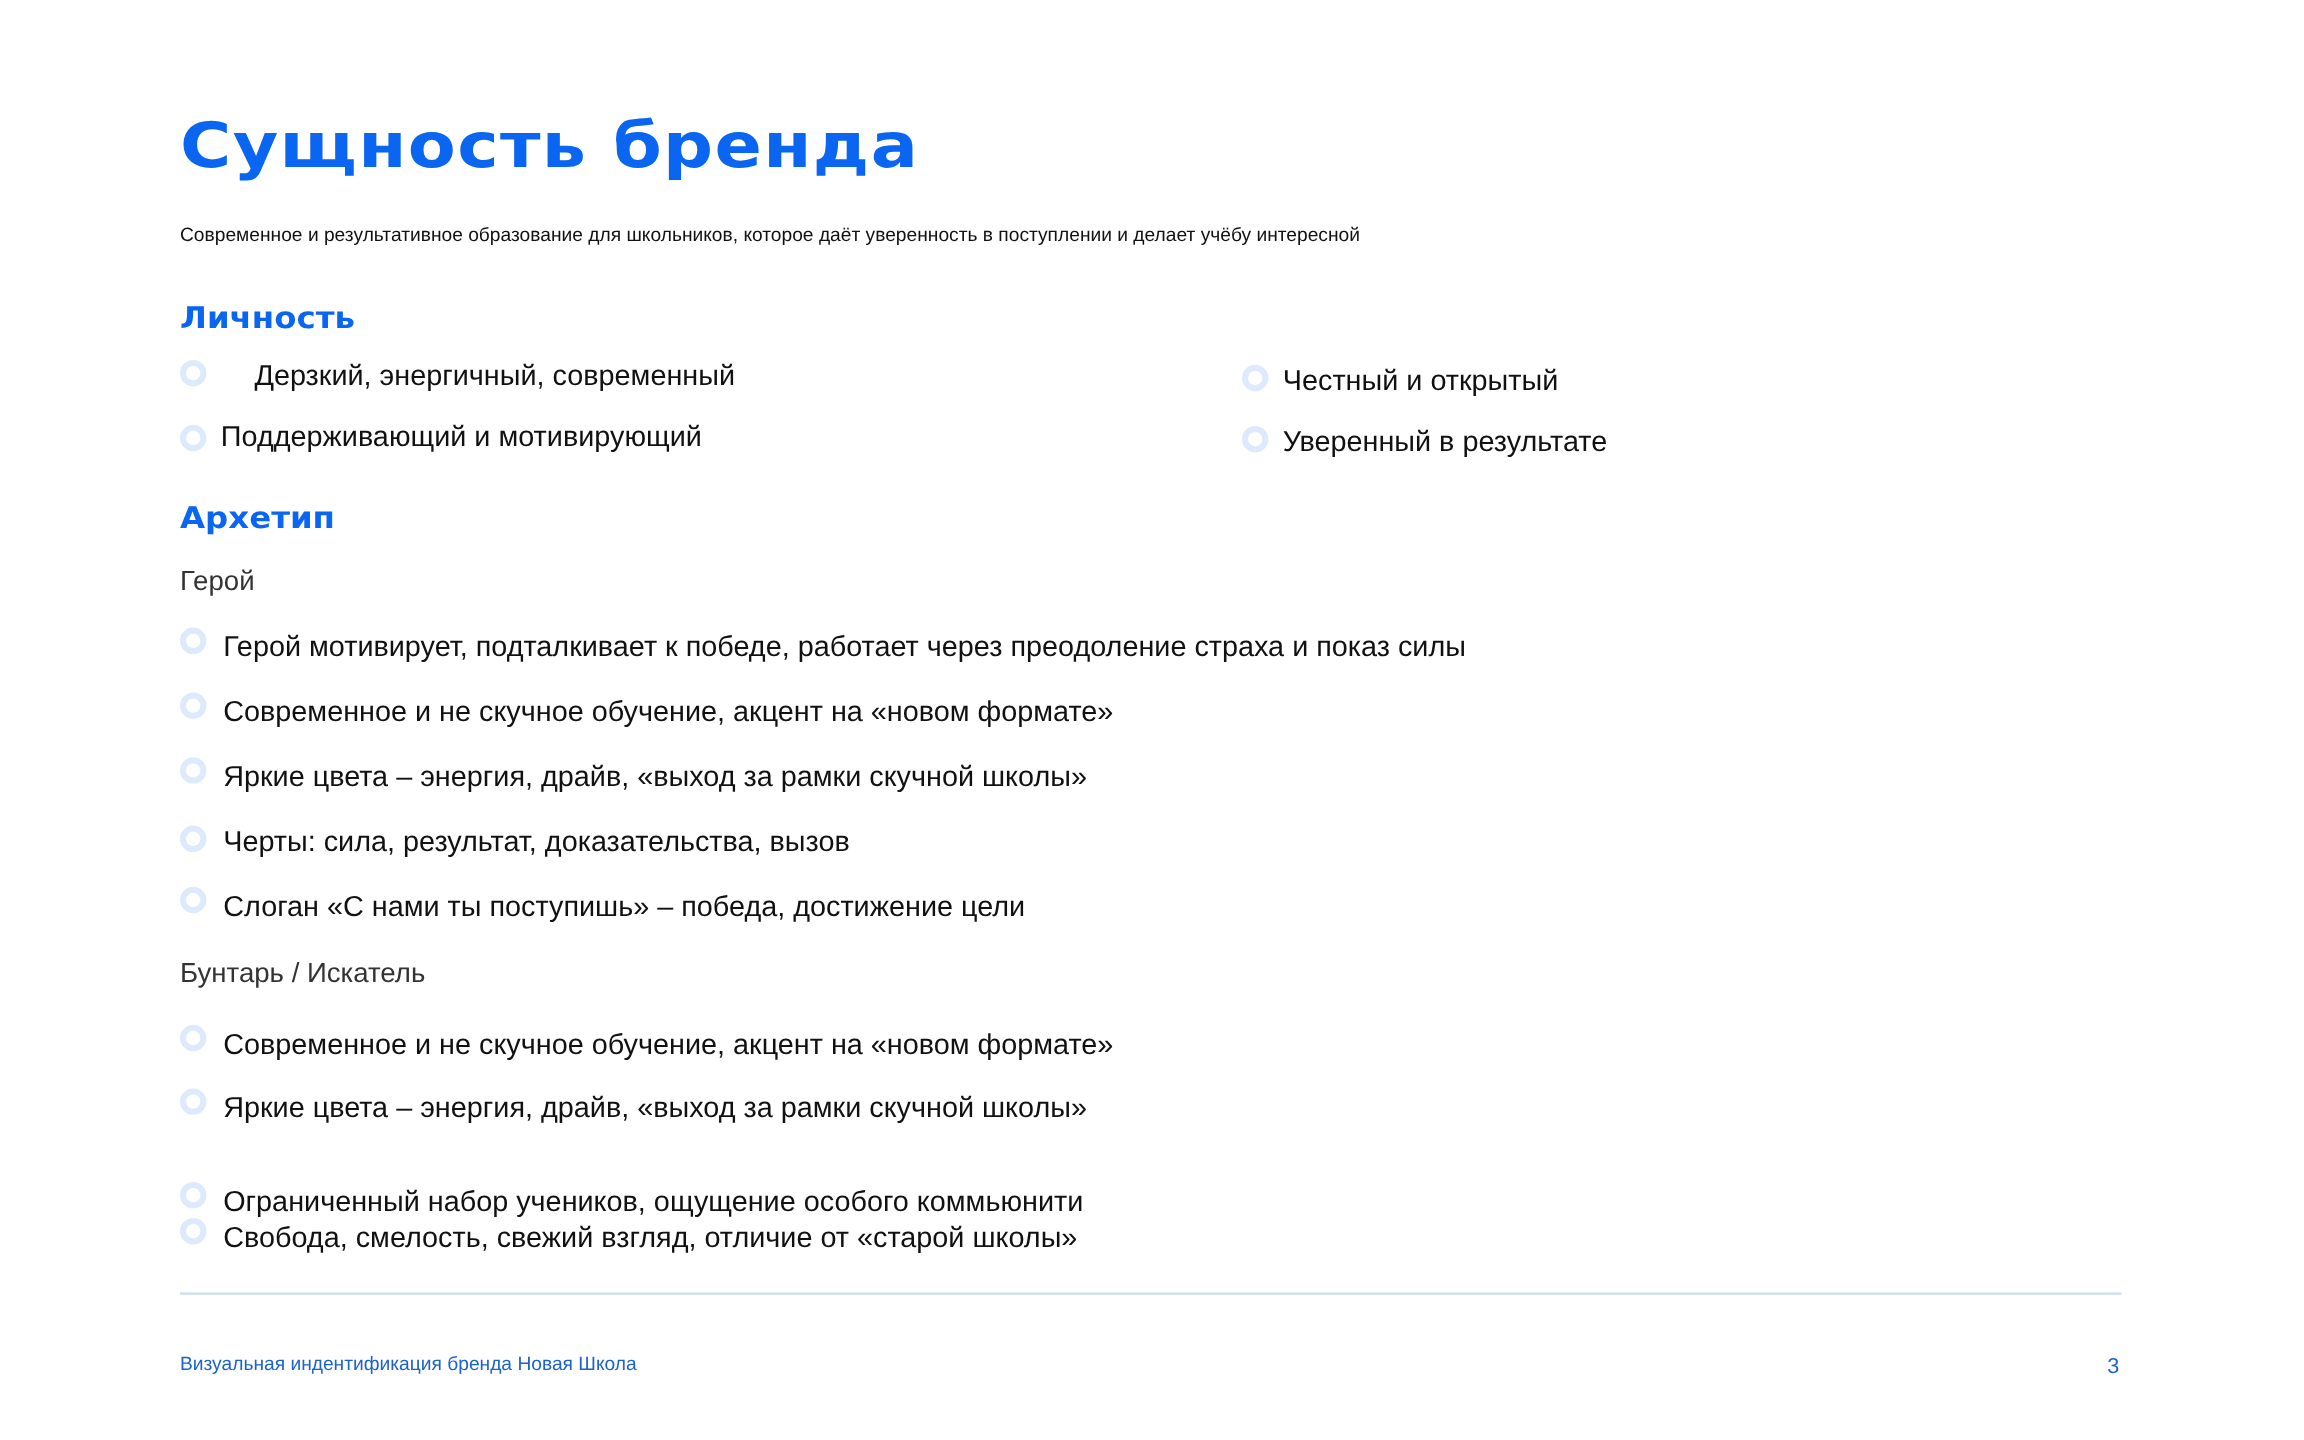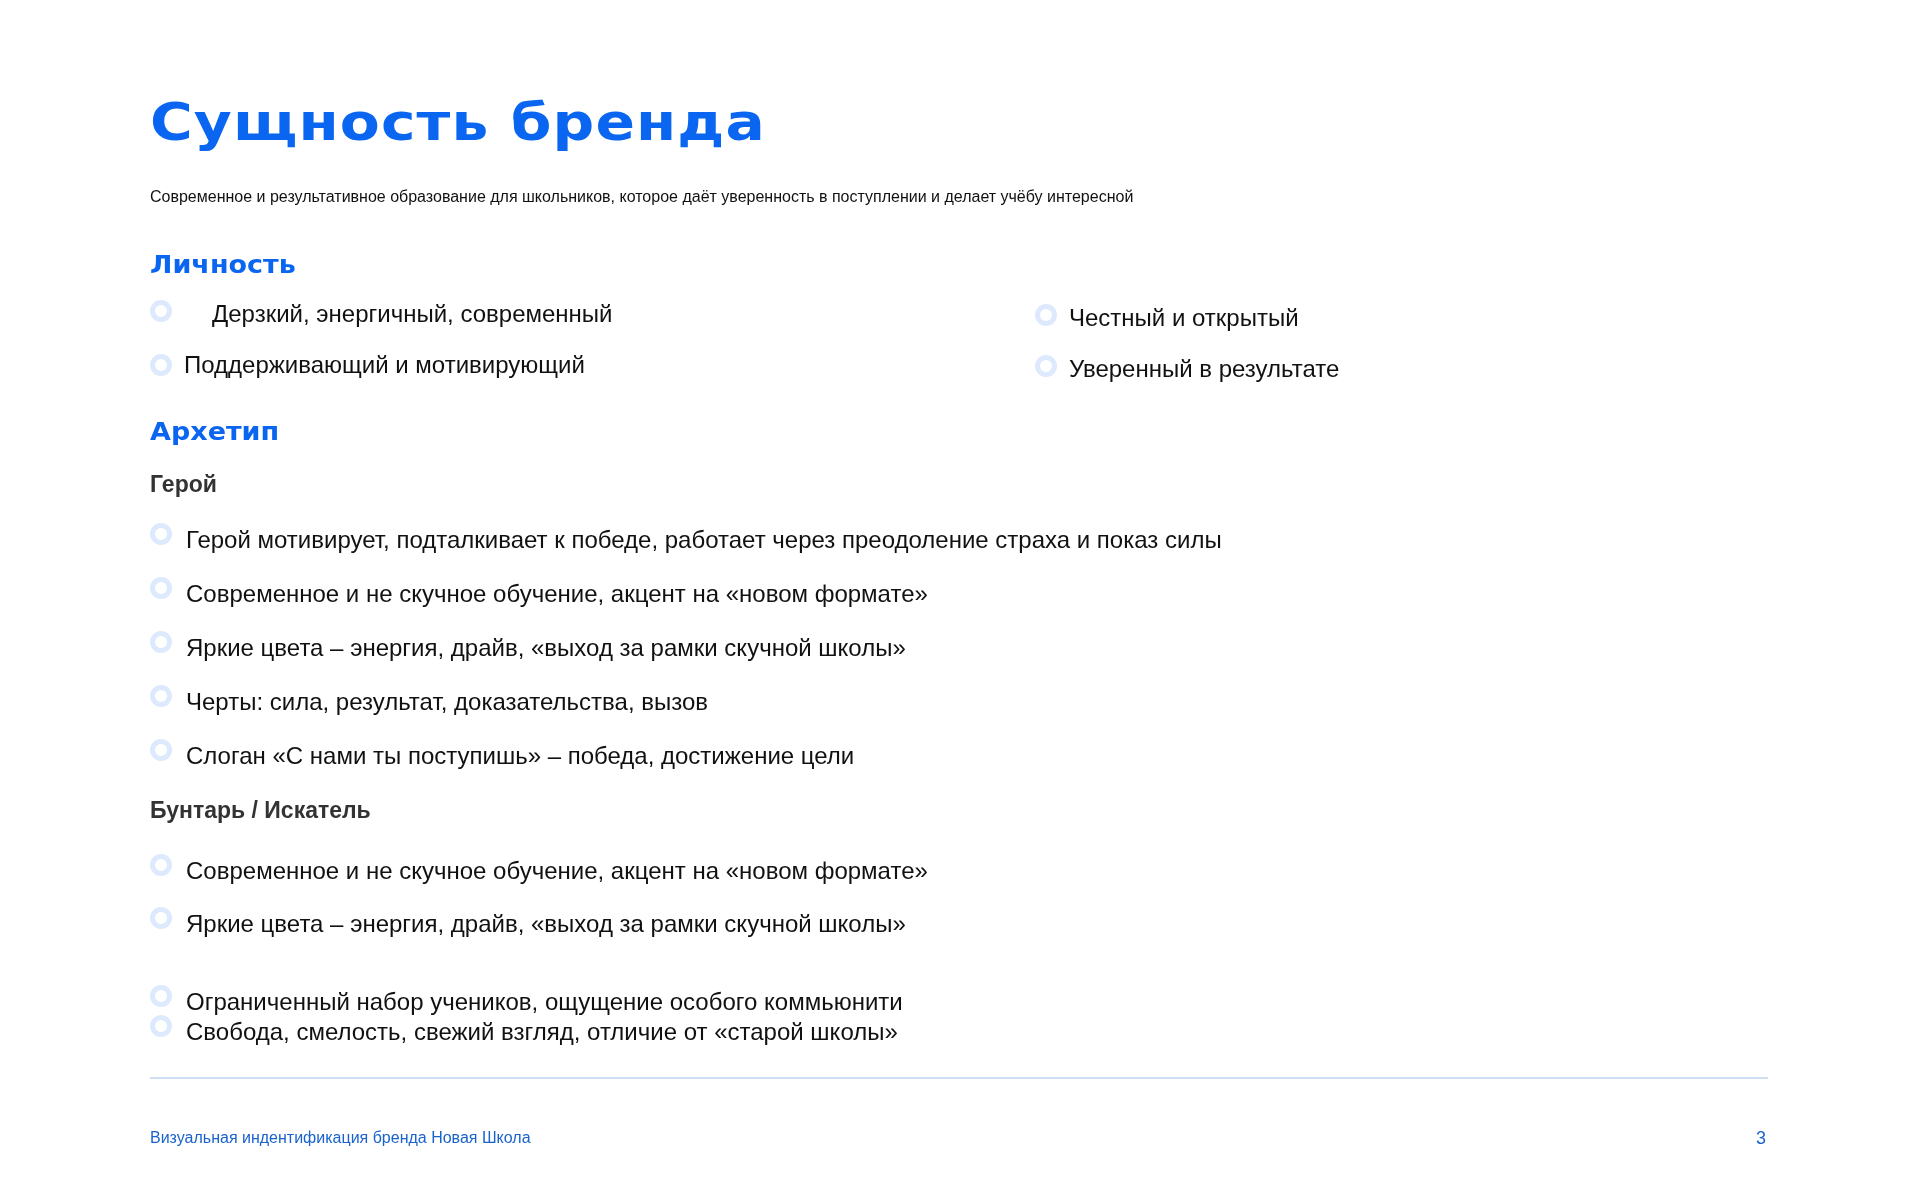--- a/index.html
+++ b/index.html
@@ -5,21 +5,21 @@
   html, body { margin: 0; padding: 0; background: #ffffff; }
   body { width: 1920px; height: 1200px; position: relative; overflow: hidden;
          font-family: "Liberation Sans", "DejaVu Sans", sans-serif; color: #111111; }
   .abs { position: absolute; }
   .title { left: 150px; top: 92px; font-family: "DejaVu Sans", sans-serif; font-weight: bold;
            font-size: 52px; letter-spacing: 1px; color: #0a66f0; white-space: nowrap;
            transform: scaleX(1.12); transform-origin: left center; }
   .lead { left: 150px; top: 188px; font-size: 16px; color: #111; white-space: nowrap; }
   .section { font-family: "DejaVu Sans", sans-serif; font-weight: bold; font-size: 25px; color: #0a66f0;
              white-space: nowrap; transform: scaleX(1.08); transform-origin: left center; }
-  .sub { font-weight: bold; font-size: 23px; color: #333333; white-space: nowrap; }
+  .sub { font-weight: normal; font-size: 23px; color: #333333; white-space: nowrap; }
   .item { display: flex; align-items: center; white-space: nowrap; font-size: 24px; color: #111; }
   .bullet { width: 12px; height: 12px; border-radius: 50%; border: 5px solid #dde9fc;
             background: #fff; flex: 0 0 auto; margin-right: 12px; position: relative; top: -3px; }
   .item.arch .bullet { margin-right: 14px; top: -6px; }
   .divider { left: 150px; top: 1077px; width: 1618px; height: 2px; background: #cfdff3; }
   .footer-text { left: 150px; top: 1129px; font-size: 16px; color: #1a63cc; white-space: nowrap; }
   .page-num { left: 1756px; top: 1128px; font-size: 18px; color: #1a63cc; }
 </style>
 </head>
 <body>
@@ -55,21 +55,21 @@
   <span>Герой мотивирует, подталкивает к победе, работает через преодоление страха и показ силы</span>
 </div>
 <div class="abs item arch" style="left:150px; top:580px;">
   <span class="bullet"></span>
   <span>Современное и не скучное обучение, акцент на «новом формате»</span>
 </div>
 <div class="abs item arch" style="left:150px; top:634px;">
   <span class="bullet"></span>
   <span>Яркие цвета – энергия, драйв, «выход за рамки скучной школы»</span>
 </div>
-<div class="abs item arch" style="left:150px; top:688px;">
+<div class="abs item arch" style="left:150px; top:688px;align-items:flex-end;">
   <span class="bullet"></span>
   <span>Черты: сила, результат, доказательства, вызов</span>
 </div>
 <div class="abs item arch" style="left:150px; top:742px;">
   <span class="bullet"></span>
   <span>Слоган «С нами ты поступишь» – победа, достижение цели</span>
 </div>
 
 <div class="abs sub" style="left:150px; top:797px;">Бунтарь / Искатель</div>
 

